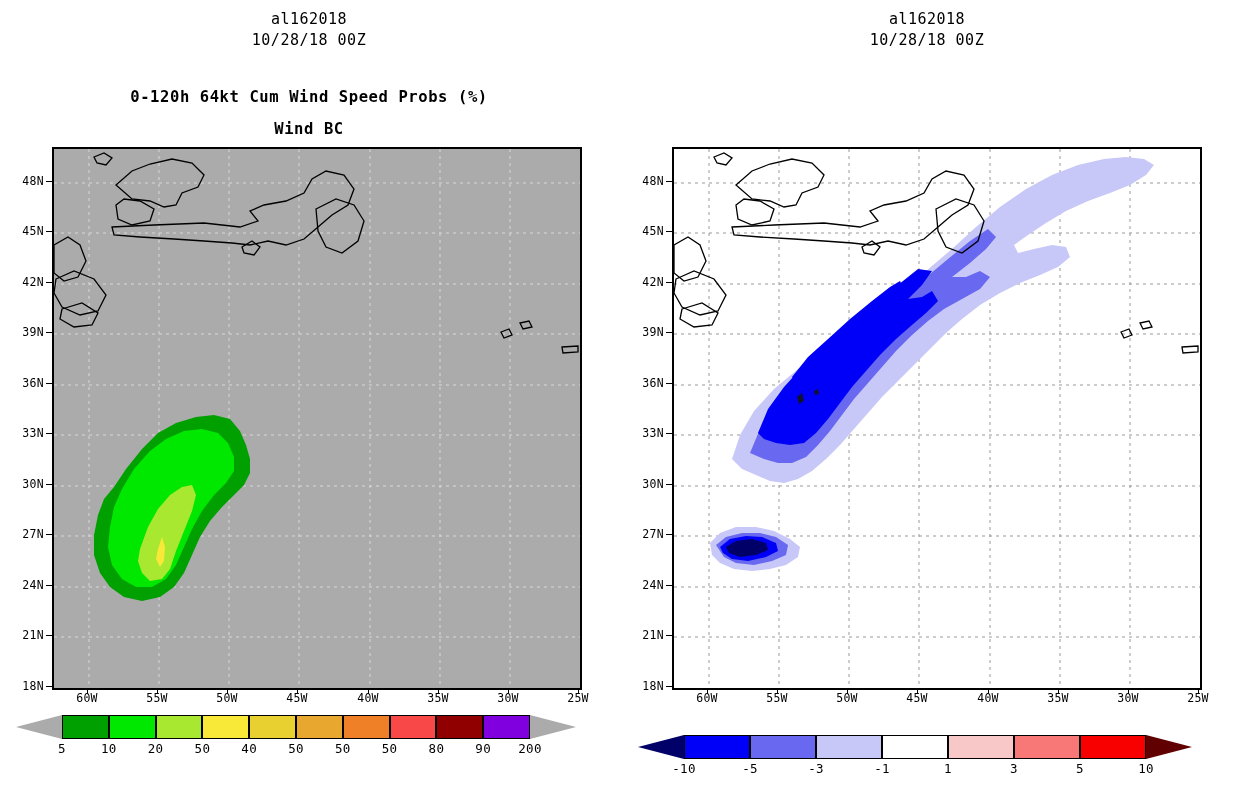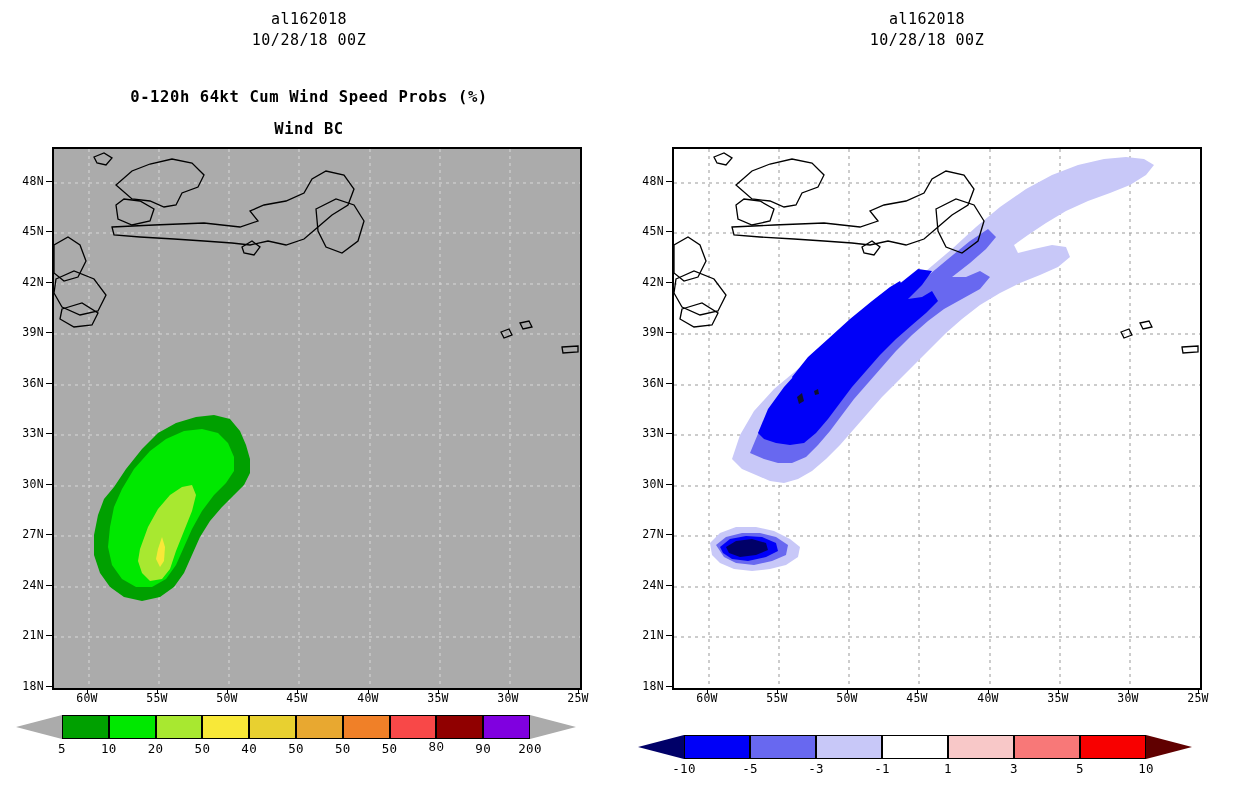--- a/index.html
+++ b/index.html
@@ -159,21 +159,21 @@
       <div class="seg" style="left: 436.4px; width: 46.8px; background: rgb(144, 0, 0);"></div>
       <div class="seg" style="left: 483.2px; width: 46.8px; background: rgb(128, 0, 224);"></div>
       <div class="ticklab" style="left: 62px;">5</div>
       <div class="ticklab" style="left: 108.8px;">10</div>
       <div class="ticklab" style="left: 155.6px;">20</div>
       <div class="ticklab" style="left: 202.4px;">50</div>
       <div class="ticklab" style="left: 249.2px;">40</div>
       <div class="ticklab" style="left: 296px;">50</div>
       <div class="ticklab" style="left: 342.8px;">50</div>
       <div class="ticklab" style="left: 389.6px;">50</div>
-      <div class="ticklab" style="left: 436.4px; font-family: Liberation Mono, monospace;">80</div>
+      <div class="ticklab" style="left: 436.4px;">80</div>
       <div class="ticklab" style="left: 483.2px;">90</div>
       <div class="ticklab" style="left: 530px;">200</div>
     </div>
 </div>
 
 <div class="panel right">
 
   <div class="titleblock t-id">al162018</div>
   <div class="titleblock t-date">10/28/18 00Z</div>
 

